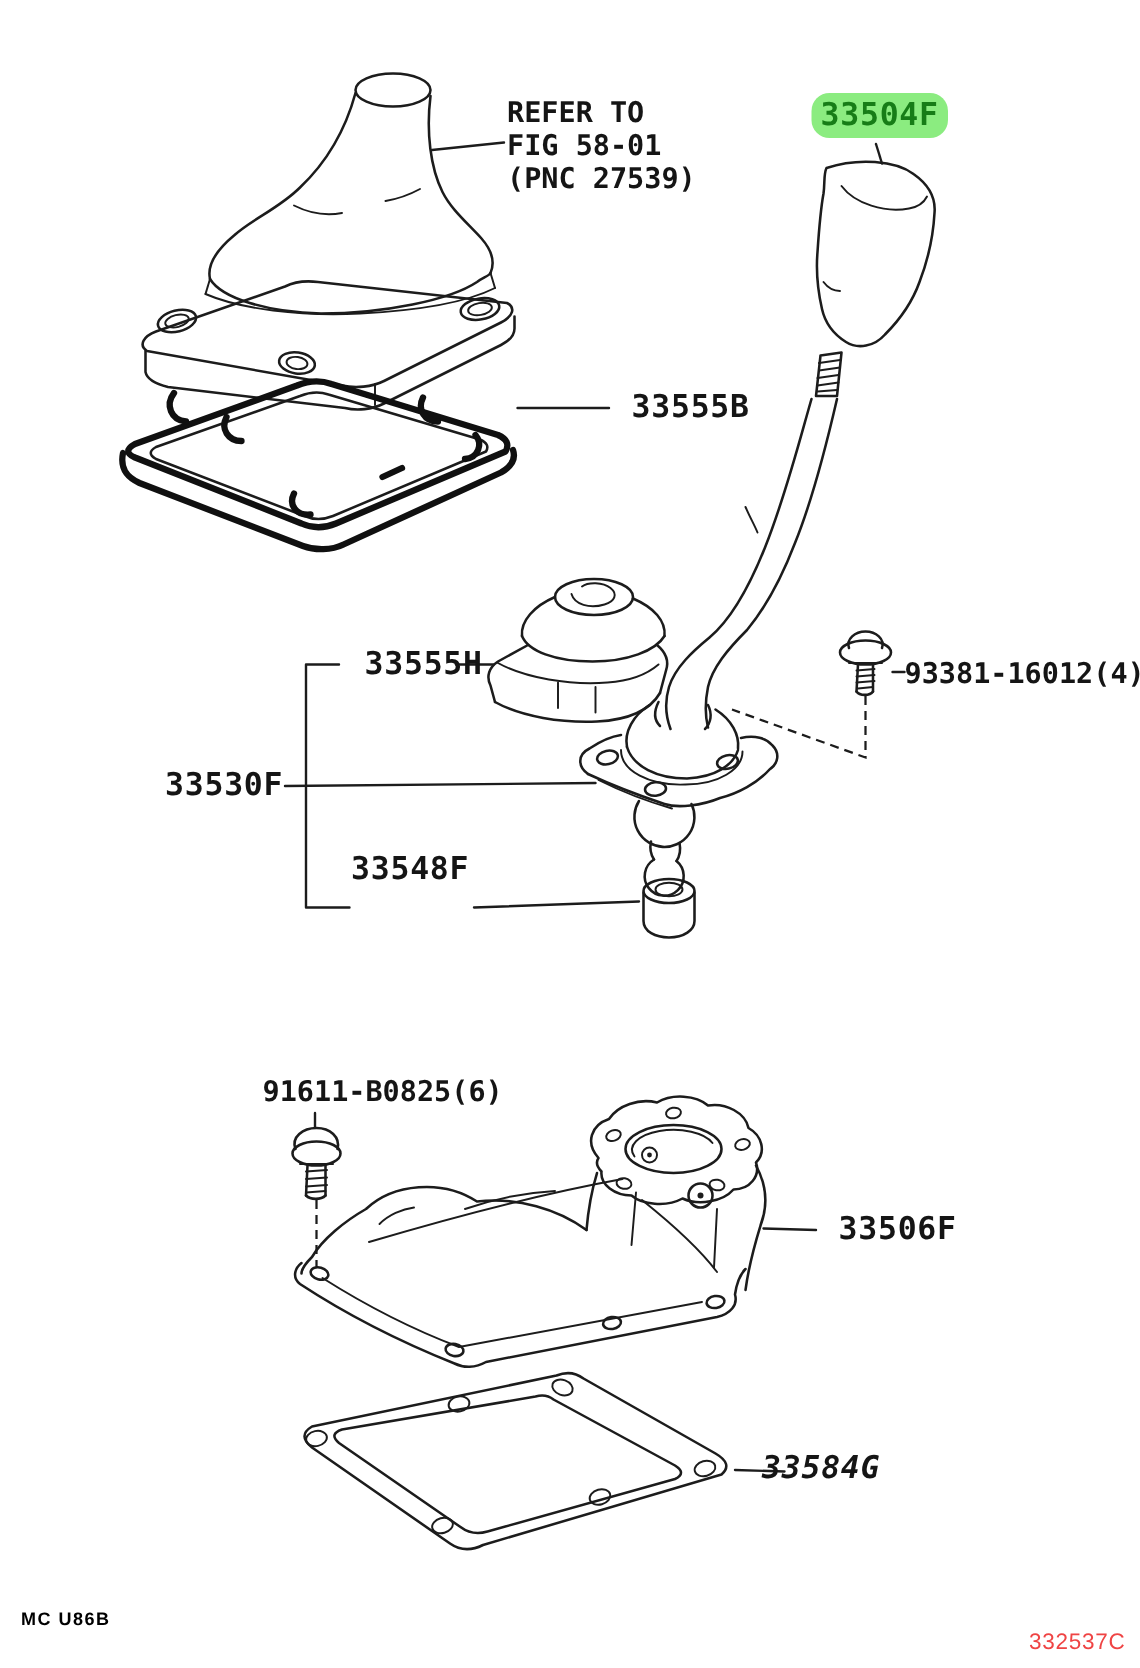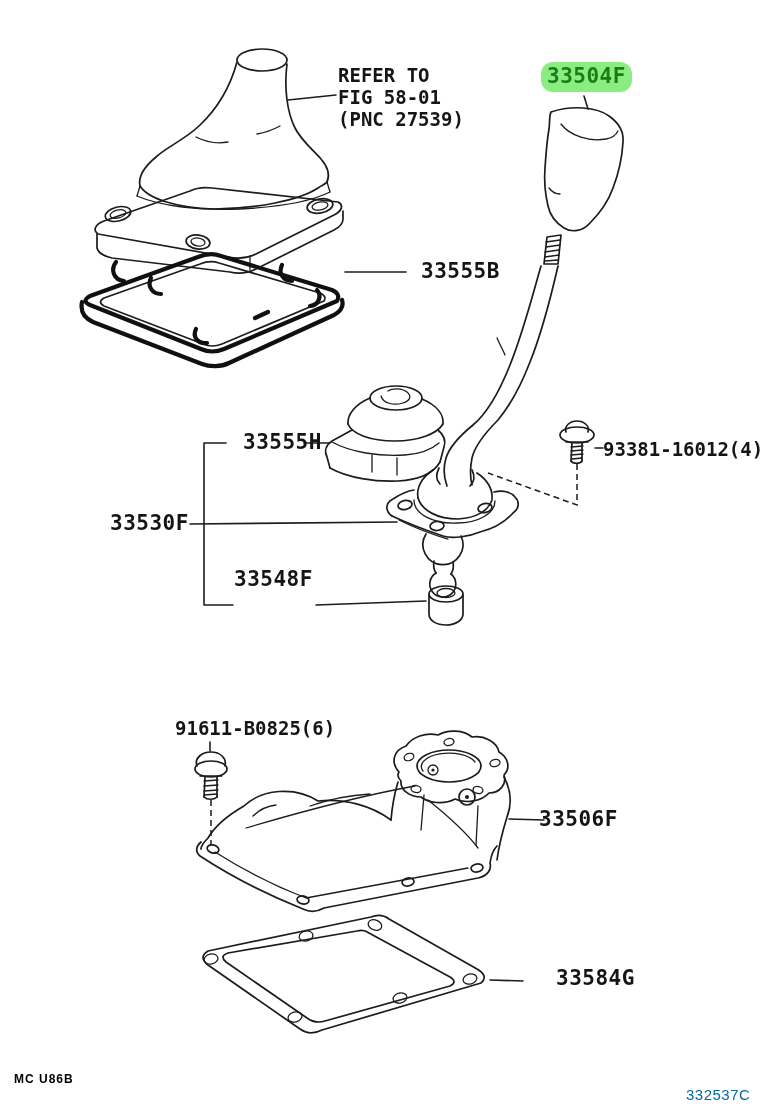--- a/index.html
+++ b/index.html
@@ -29,21 +29,21 @@
     font-size:19px;line-height:22px;color:#151515;white-space:nowrap;
   }
   .footer-code-left{
     position:absolute;left:14px;top:1072px;
     font-family:"Liberation Sans",sans-serif;font-weight:bold;font-size:12px;
     color:#000000;letter-spacing:1px;white-space:nowrap;
   }
   .footer-code-right{
     position:absolute;left:686px;top:1086px;
     font-family:"Liberation Sans",sans-serif;font-size:15px;
-    color:#0369a1;letter-spacing:0.5px;white-space:nowrap;
+    color:#ef4444;letter-spacing:0.5px;white-space:nowrap;
   }
 </style>
 </head>
 <body>
 
 <div class="stage">
 
   <svg width="760" height="1112" viewBox="0 0 760 1112">
 
     <g>
@@ -218,18 +218,18 @@
     <div>(PNC 27539)</div>
   </div>
 
   <div class="pn hl" style="left:541px;top:62px;">33504F</div>
   <div class="pn" style="left:407px;top:259px;margin-left:14px;">33555B</div>
   <div class="pn" style="left:243px;top:430px;">33555H</div>
   <div class="pn" style="left:110px;top:511px;text-align:right;">33530F</div>
   <div class="pn" style="left:234px;top:567px;">33548F</div>
   <div class="pn pn-sm" style="left:603px;top:437px;">93381-16012(4)</div>
   <div class="pn pn-sm" style="left:150px;top:716px;margin-left:25px;">91611-B0825(6)</div>
-  <div class="pn" style="left:539px;top:807px;text-align:right;">33506F</div>
-  <div class="pn" style="left:556px;top:966px;">33584G</div>
+  <div class="pn" style="left:559px;top:807px;text-align:right;">33506F</div>
+  <div class="pn" style="left:508px;top:966px;font-style:italic;">33584G</div>
 
   <div class="footer-code-left">MC U86B</div>
   <div class="footer-code-right">332537C</div>
 </div>
 
 </body></html>

